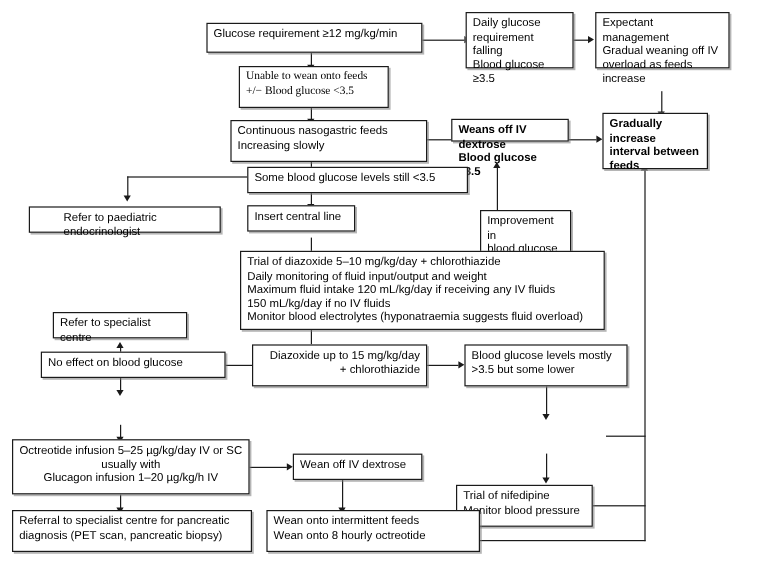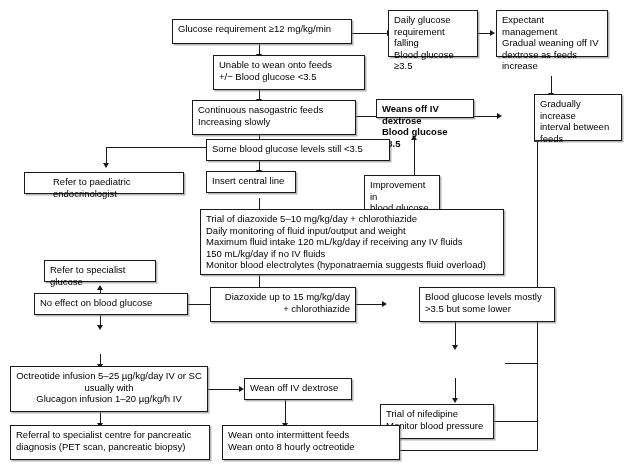--- a/index.html
+++ b/index.html
@@ -15,21 +15,21 @@
     box-sizing:border-box;
     border:1px solid #1a1a1a;
     background:#ffffff;
     color:#000000;
     font-size:9.5px;
     line-height:11.6px;
     padding:3px 5px 3px 5px;
     white-space:pre-line;
     box-shadow:1.5px 1.5px 0 rgba(120,120,120,0.55);
   }
-  .box.bold{font-weight:normal;margin-left:32px;}
+  .box.bold{font-weight:bold;}
   .box.center{text-align:center;}
   
   .ln{position:absolute;background:#1a1a1a;}
   .lnv{width:1px;}
   .lnh{height:1px;}
   
   .ar{position:absolute;width:0;height:0;}
   .ar-d{border-left:3.5px solid transparent;border-right:3.5px solid transparent;border-top:5px solid #1a1a1a;}
   .ar-u{border-left:3.5px solid transparent;border-right:3.5px solid transparent;border-bottom:5px solid #1a1a1a;}
   .ar-r{border-top:3.5px solid transparent;border-bottom:3.5px solid transparent;border-left:5px solid #1a1a1a;}
@@ -121,58 +121,58 @@
   <div class="ln lnv" style="left:414px;top:209px;height:3px;"></div>
 
   <div class="box" style="left:172px;top:19px;width:180px;height:25px;">Glucose requirement ≥12 mg/kg/min</div>
 
   <div class="box" style="left:388px;top:10px;width:90px;height:47px;">Daily glucose
 requirement falling
 Blood glucose ≥3.5</div>
 
   <div class="box" style="left:496px;top:10px;width:112px;height:47px;">Expectant management
 Gradual weaning off IV
-dextrose as feeds increase</div>
+overload as feeds increase</div>
 
-  <div class="box" style="left:213px;top:55px;width:152px;height:35px;">Unable to wean onto feeds
+  <div class="box" style="left:199px;top:55px;width:125px;height:35px;font-family:Liberation Serif, serif;">Unable to wean onto feeds
 +/− Blood glucose &lt;3.5</div>
 
   <div class="box" style="left:192px;top:100px;width:164px;height:35px;">Continuous nasogastric feeds
 Increasing slowly</div>
 
   <div class="box" style="left:376px;top:99px;width:98px;height:19px;font-weight:bold;">Weans off IV dextrose
 Blood glucose ≥3.5</div>
 
   <div class="box bold" style="left:502px;top:94px;width:88px;height:47px;">Gradually increase
 interval between
 feeds</div>
 
   <div class="box" style="left:206px;top:139px;width:184px;height:22px;">Some blood glucose levels still &lt;3.5</div>
 
   <div class="box" style="left:24px;top:172px;width:160px;height:22px;padding-left:28px;">Refer to paediatric endocrinologist</div>
 
   <div class="box" style="left:206px;top:171px;width:90px;height:22px;">Insert central line</div>
 
-  <div class="box" style="left:364px;top:175px;width:76px;height:46px;">Improvement in
+  <div class="box" style="left:400px;top:175px;width:76px;height:46px;">Improvement in
 blood glucose</div>
 
   <div class="box" style="left:200px;top:209px;width:304px;height:66px;">Trial of diazoxide 5–10 mg/kg/day + chlorothiazide
 Daily monitoring of fluid input/output and weight
 Maximum fluid intake 120 mL/kg/day if receiving any IV fluids
 150 mL/kg/day if no IV fluids
 Monitor blood electrolytes (hyponatraemia suggests fluid overload)</div>
 
-  <div class="box" style="left:44px;top:260px;width:112px;height:22px;">Refer to specialist glucose</div>
+  <div class="box" style="left:44px;top:260px;width:112px;height:22px;">Refer to specialist centre</div>
 
   <div class="box" style="left:34px;top:293px;width:154px;height:22px;">No effect on blood glucose</div>
 
   <div class="box" style="left:210px;top:287px;width:146px;height:35px;text-align:right;">Diazoxide up to 15 mg/kg/day
 + chlorothiazide</div>
 
-  <div class="box" style="left:387px;top:287px;width:136px;height:35px;margin-left:32px;">Blood glucose levels mostly
+  <div class="box" style="left:387px;top:287px;width:136px;height:35px;">Blood glucose levels mostly
 &gt;3.5 but some lower</div>
 
 
 
   <div class="box center" style="left:10px;top:366px;width:198px;height:46px;">Octreotide infusion 5–25 µg/kg/day IV or SC
 usually with
 Glucagon infusion 1–20 µg/kg/h IV</div>
 
   <div class="box" style="left:244px;top:378px;width:108px;height:22px;">Wean off IV dextrose</div>
 

